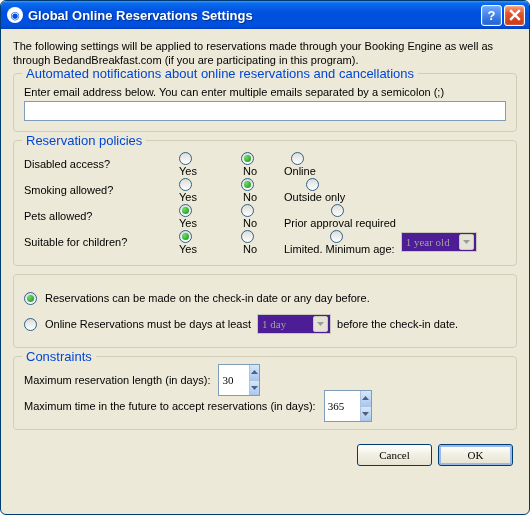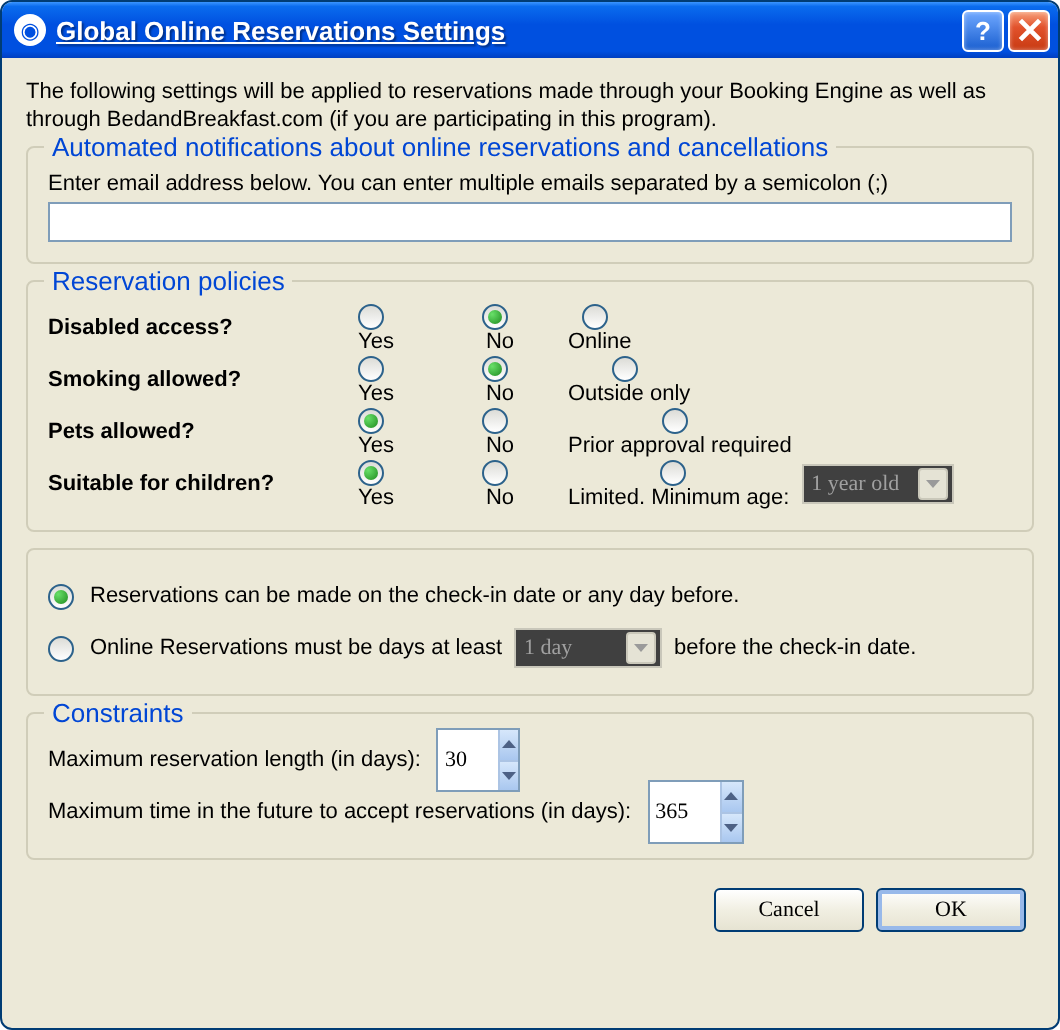--- a/index.html
+++ b/index.html
@@ -38,21 +38,20 @@
     display: inline-flex;
     align-items: center; justify-content: center;
     font-size: 11px;
     color: #0050e0;
   }
   .titlebar .title {
     font-weight: bold;
     font-size: 13px;
     flex: 1;
     text-shadow: 1px 1px 1px rgba(0,0,0,0.4);
-    text-decoration: underline;
   }
   .titlebar .win-btn {
     width: 21px; height: 21px;
     border-radius: 3px;
     margin-left: 2px;
     border: 1px solid #fff;
     display: inline-flex;
     align-items: center; justify-content: center;
     font-family: Tahoma, sans-serif;
     font-size: 13px;
@@ -101,21 +100,20 @@
     padding: 2px 4px;
   }
   .policy-row {
     display: flex;
     align-items: center;
     height: 26px;
   }
   .policy-label {
     width: 136px;
     color:#000;
-    font-weight:bold;
   }
   .radio-wrap {
     display:inline-flex;
     align-items:center;
     margin-right: 6px;
     flex-direction: column;
   }
   .radio-wrap.col-yn { width: 56px; }
   .radio {
     width: 13px; height: 13px;
@@ -138,21 +136,21 @@
   .select {
     height: 20px;
     border: 1px solid #7f9db9;
     background: #fff;
     font: 11px Tahoma;
     display:inline-flex;
     align-items:center;
     padding: 0 2px 0 4px;
     position:relative;
   }
-  .select.disabled { background:#404040; color:#a0a0a0; border-color:#c9c7ba;}
+  .select.disabled { background:#4c1d95; color:#a0a0a0; border-color:#c9c7ba;}
   .select .sel-text { flex:1; }
   .select .sel-arrow {
     width:15px; height:16px;
     background: linear-gradient(to bottom,#d6e7fb,#a9c7ef);
     border:1px solid #acc4e4;
     border-radius:2px;
     display:flex; align-items:center; justify-content:center;
     margin-left:3px;
   }
   .select.disabled .sel-arrow { background:#e5e3d5; border-color:#cac8ba;}

